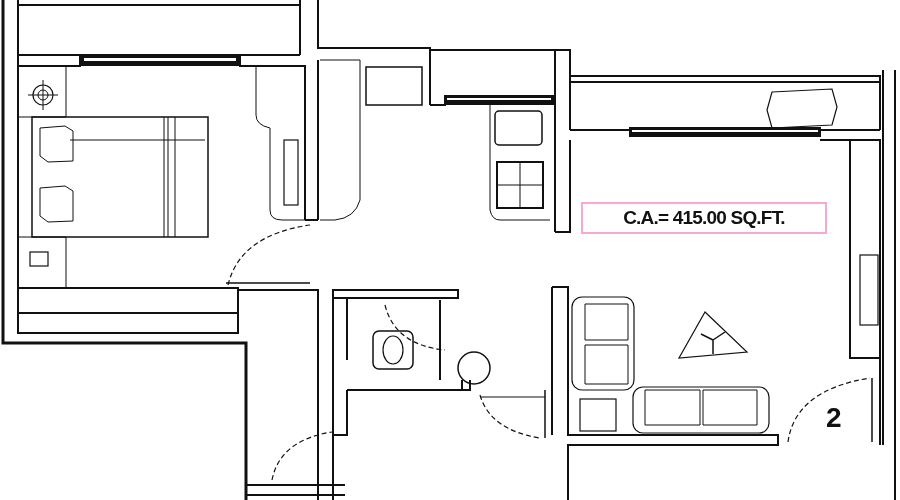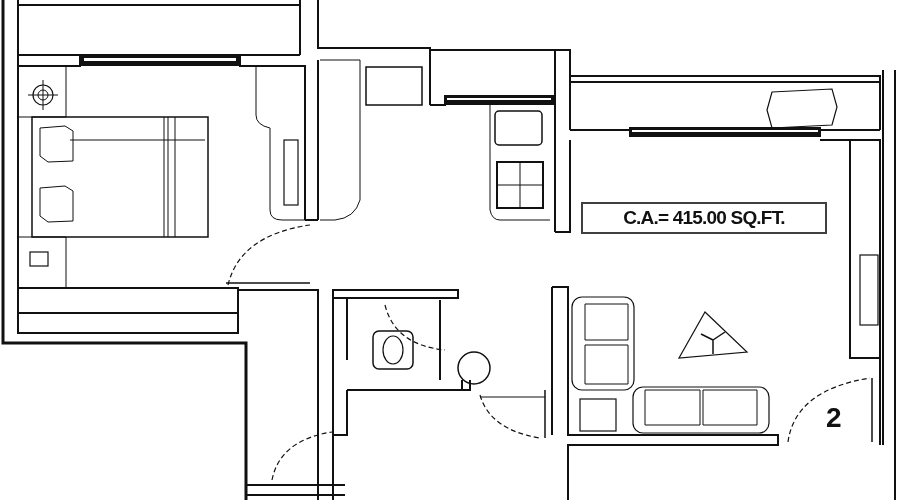--- a/index.html
+++ b/index.html
@@ -1,20 +1,20 @@
 <!DOCTYPE html>
 <html><head>
 <meta charset="utf-8">
 <style>
   html, body { margin:0; padding:0; background:#ffffff; }
   body { width:900px; height:500px; overflow:hidden; position:relative; font-family:"Liberation Sans", sans-serif; }
   #plan { position:absolute; left:0; top:0; width:900px; height:500px; }
   .area-label {
     position:absolute; left:581px; top:202px; width:246px; height:32px;
-    border:2px solid #404040; background:#fff; box-sizing:border-box;
+    border:2px solid #f9a8d4; background:#fff; box-sizing:border-box;
     display:flex; align-items:center; justify-content:center;
     font-family:"Liberation Sans", sans-serif; font-weight:bold; font-size:19px;
     letter-spacing:-0.8px; color:#111;
   }
   .unit-number {
     position:absolute; left:826px; top:402px; font-family:"Liberation Sans", sans-serif;
     font-weight:bold; font-size:28px; color:#111;
   }
 </style>
 </head>

